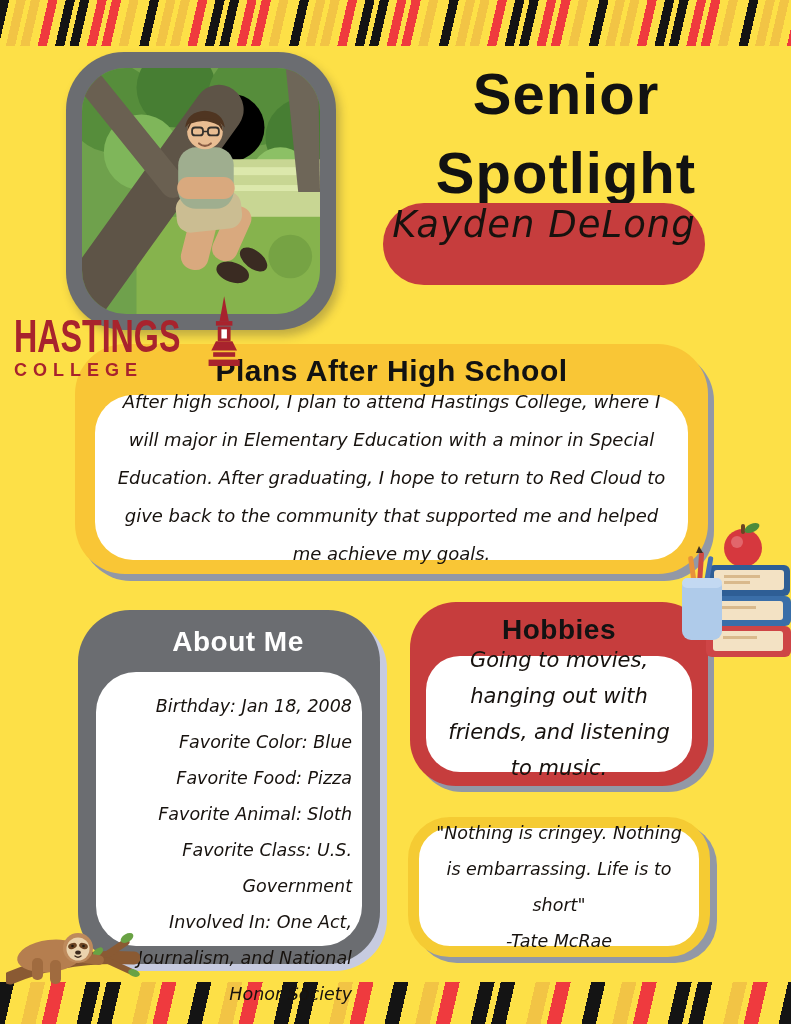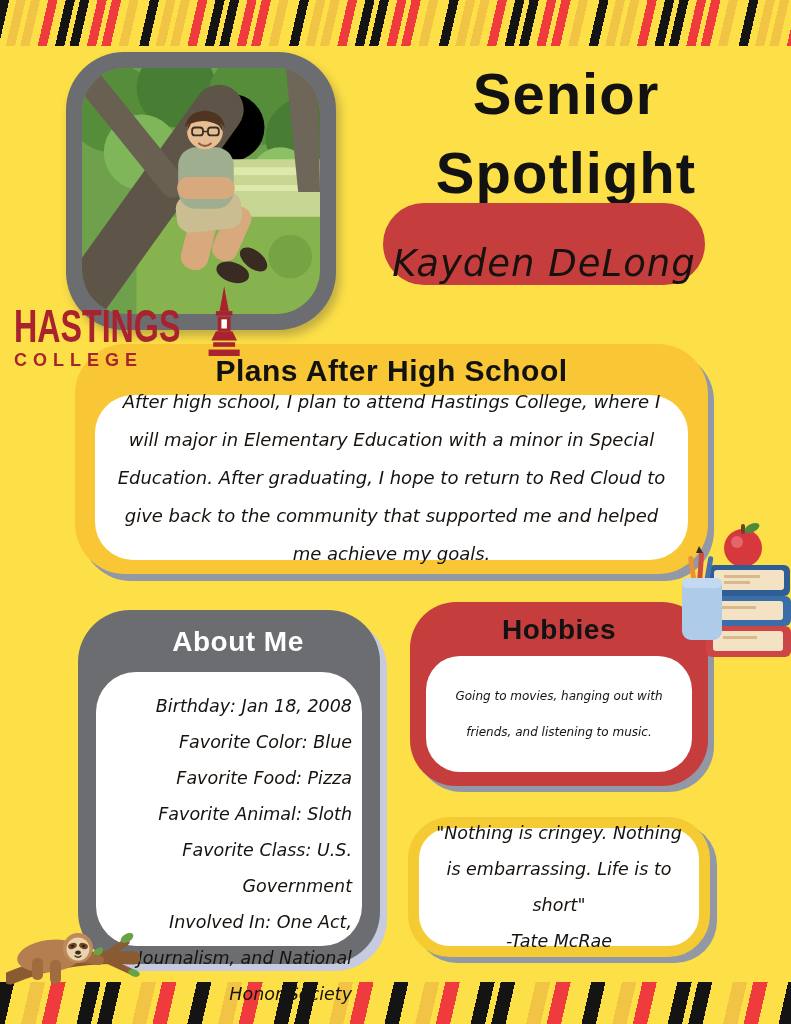--- a/index.html
+++ b/index.html
@@ -45,26 +45,26 @@
   .photo-inner svg { display:block; width:100%; height:100%; }
   
   .title-block {
     position:absolute; left:350px; top:54px; width:432px;
     text-align:center; color:#121212;
     font-weight:900; font-size:58px; line-height:79px; letter-spacing:1px;
   }
   .name-pill {
     position:absolute; left:383px; top:203px; width:322px; height:82px;
     background:#c63d3d; border-radius:42px;
-    display:flex; align-items:flex-end; justify-content:center;
+    display:flex; align-items:flex-start; justify-content:center;
     color:#17120e; font-style:italic; font-size:37px; letter-spacing:1px;
     font-family:"DejaVu Sans", sans-serif;
   }
   
-  .logo { position:absolute; left:14px; top:285px; width:230px; z-index:6; }
+  .logo { position:absolute; left:14px; top:295px; width:230px; z-index:6; }
   .logo-row { display:flex; align-items:flex-end; }
   .logo-name {
     display:inline-block; color:#a8232d; font-weight:900; font-size:46px;
     line-height:46px; letter-spacing:0px; transform:scale(.70,1); transform-origin:left bottom;
   }
   .logo-tower { margin-left:-48px; margin-bottom:-12px; }
   .logo-sub {
     color:#a8232d; font-weight:800; font-size:18px; letter-spacing:6px; margin-top:1px;
   }
   
@@ -100,21 +100,21 @@
   
   .hobbies-box {
     left:410px; top:602px; width:298px; height:184px;
     background:#c63d3d; border-radius:46px;
     box-shadow:6px 6px 0 #9298a6; z-index:4;
   }
   .hobbies-box .card-header { margin-top:12px; font-size:28px; color:#121212; }
   .hobbies-box .card-inner {
     left:16px; right:16px; top:54px; bottom:14px; border-radius:34px;
     display:flex; align-items:center; justify-content:center;
-    padding:0 16px; text-align:center; font-size:12px; line-height:36px;
+    padding:0 16px; text-align:center; font-size:21px; line-height:36px;
   }
   
   .quote-box {
     left:408px; top:817px; width:302px; height:140px;
     background:#ffffff; border:11px solid #f5cb33; border-radius:42px;
     box-shadow:7px 6px 0 #9298a6;
     display:flex; flex-direction:column; align-items:center; justify-content:center;
     font-family:"DejaVu Sans", sans-serif; font-style:italic; color:#17120e;
     font-size:17.5px; line-height:36px; text-align:center; padding:0 10px; z-index:4;
   }

